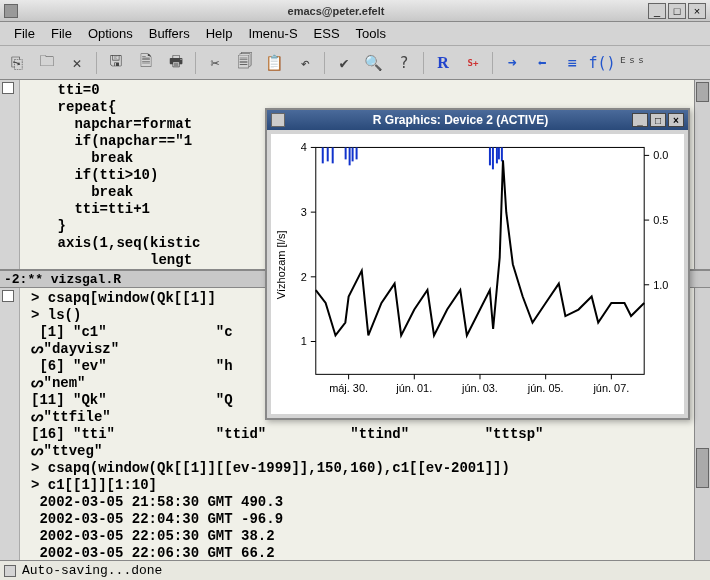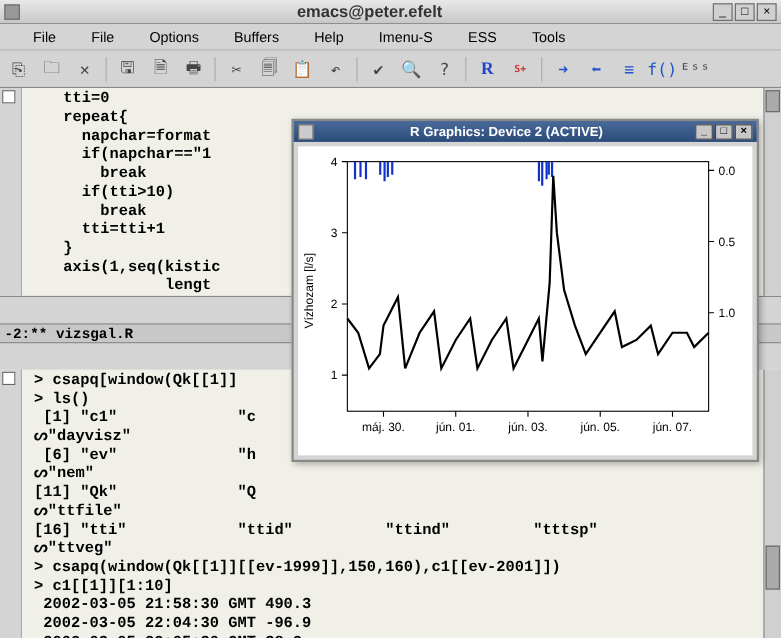--- a/index.html
+++ b/index.html
@@ -18,35 +18,35 @@
   border-bottom: 1px solid #888;
   display: flex;
   align-items: center;
   padding: 0 4px;
 }
 .titlebar .sysicon {
   width: 14px; height: 14px; background: #999; margin-right: 6px;
   border: 1px solid #666;
 }
 .titlebar .title {
-  flex: 1; text-align: center; font-size: 15px; font-weight: bold; color: #333;
+  flex: 1; text-align: center; font-size: 11px; font-weight: bold; color: #333;
   font-family: sans-serif;
 }
 .titlebar .winbtns { display: flex; gap: 2px; }
 .titlebar .winbtn {
   width: 18px; height: 16px; background: #d0d0d0; border: 1px solid #666;
   display: flex; align-items: center; justify-content: center; font-size: 11px;
   font-family: sans-serif; cursor: pointer;
 }
 .menubar {
   height: 24px; background: #d4d4d4; display: flex; align-items: center;
   padding: 0 8px; gap: 4px; border-bottom: 1px solid #aaa;
   font-family: sans-serif; font-size: 13px;
 }
-.menubar span { padding: 3px 6px; cursor: pointer; margin-left: 16px; }
+.menubar span { padding: 3px 6px; cursor: pointer; }
 .toolbar {
   height: 34px; background: #d4d4d4; display: flex; align-items: center;
   padding: 0 6px; gap: 8px; border-bottom: 1px solid #888;
 }
 .toolbar .tb {
   width: 22px; height: 22px; display: flex; align-items: center; justify-content: center;
   cursor: pointer; font-size: 15px; color: #444;
 }
 .toolbar .sep { width: 1px; height: 22px; background: #aaa; }
 .toolbar .tb.r { color: #2244cc; font-weight: bold; font-family: serif; font-size: 16px; }
@@ -77,21 +77,21 @@
 .minibuf {
   height: 20px; background: #e8e8e0; border-top: 1px solid #888;
   font-family: "Courier New", monospace; font-size: 13px;
   padding: 2px 4px; display: flex; align-items: center;
 }
 .minibuf .mark { width: 12px; height: 12px; border: 1px solid #666; background: #d4d4d4; margin-right: 6px; }
 .scrollbar {
   width: 16px; background: #d0d0d0; border-left: 1px solid #888;
 }
 .scrollbar .thumb { background: #aaa; border: 1px solid #666; margin: 1px; }
-.main { display: flex; flex-direction: column; height: calc(580px - 22px - 24px - 34px); position: relative; gap: 24px; }
+.main { display: flex; flex-direction: column; height: calc(580px - 22px - 24px - 34px); position: relative; }
 
 
 .rgraphics {
   position: absolute;
   left: 265px; top: 108px;
   width: 425px; height: 312px;
   background: #d4d4d4;
   border: 2px solid #888;
   box-shadow: 2px 2px 6px rgba(0,0,0,0.3);
   display: flex; flex-direction: column;

